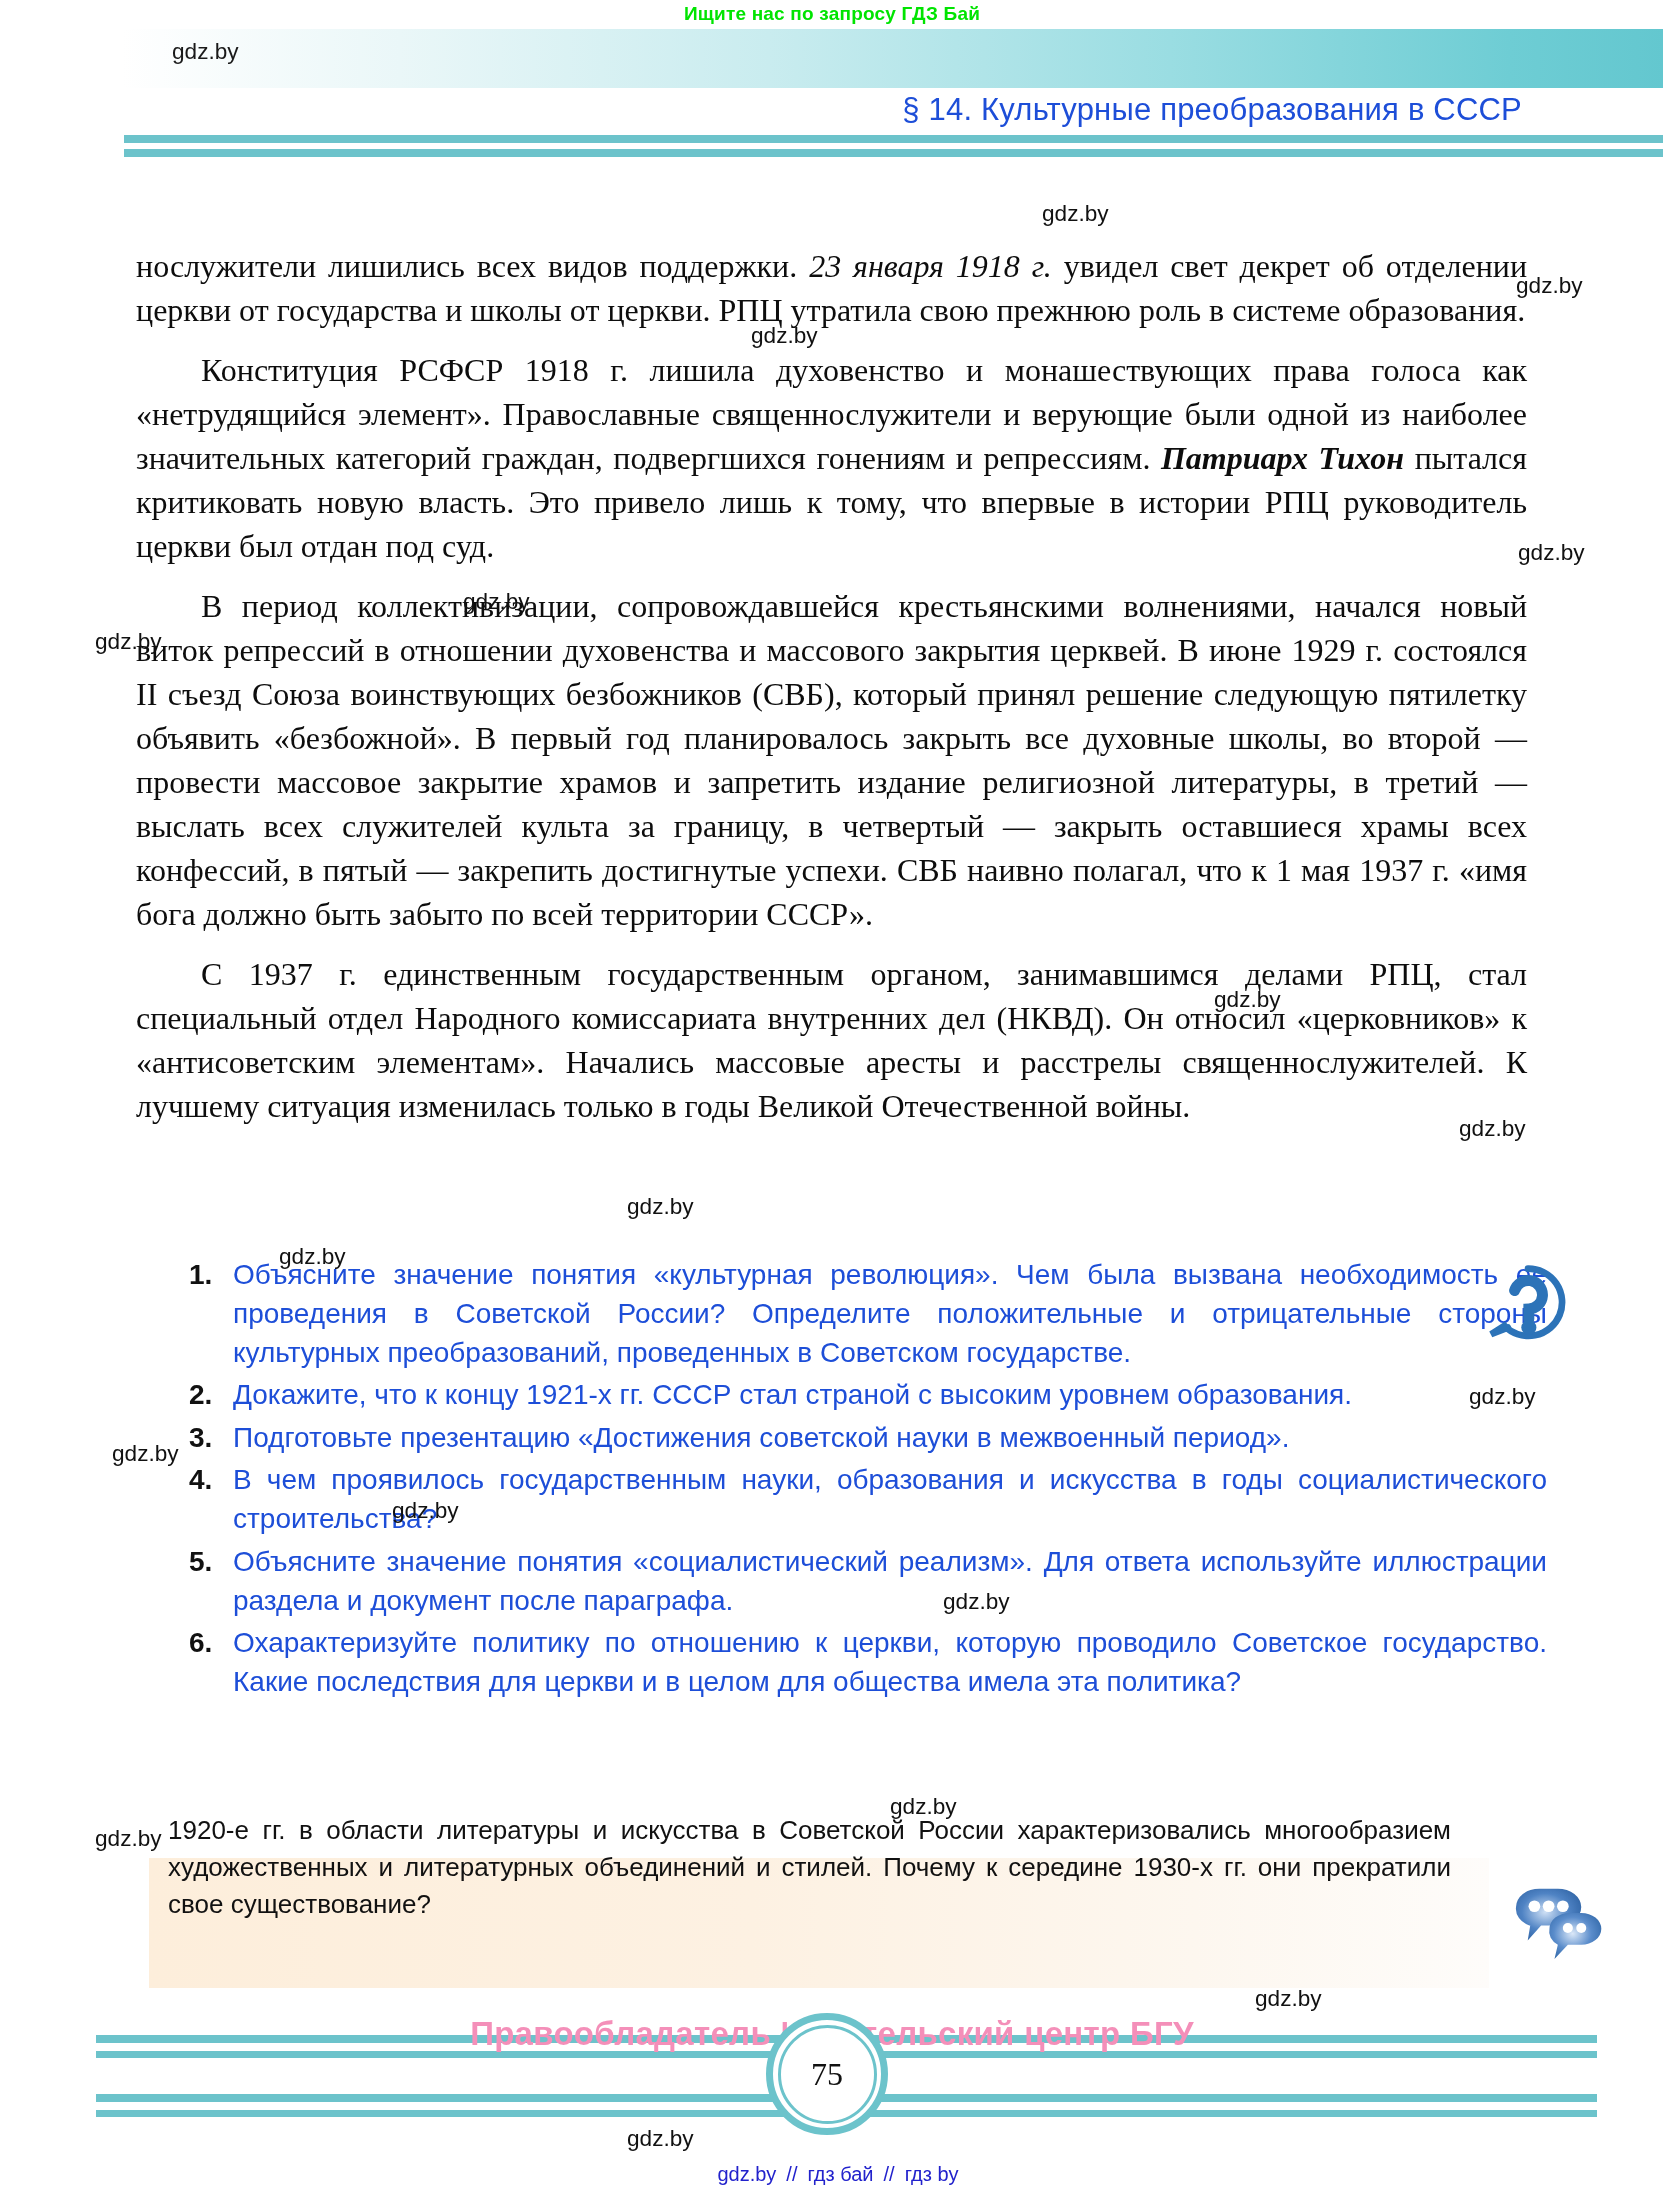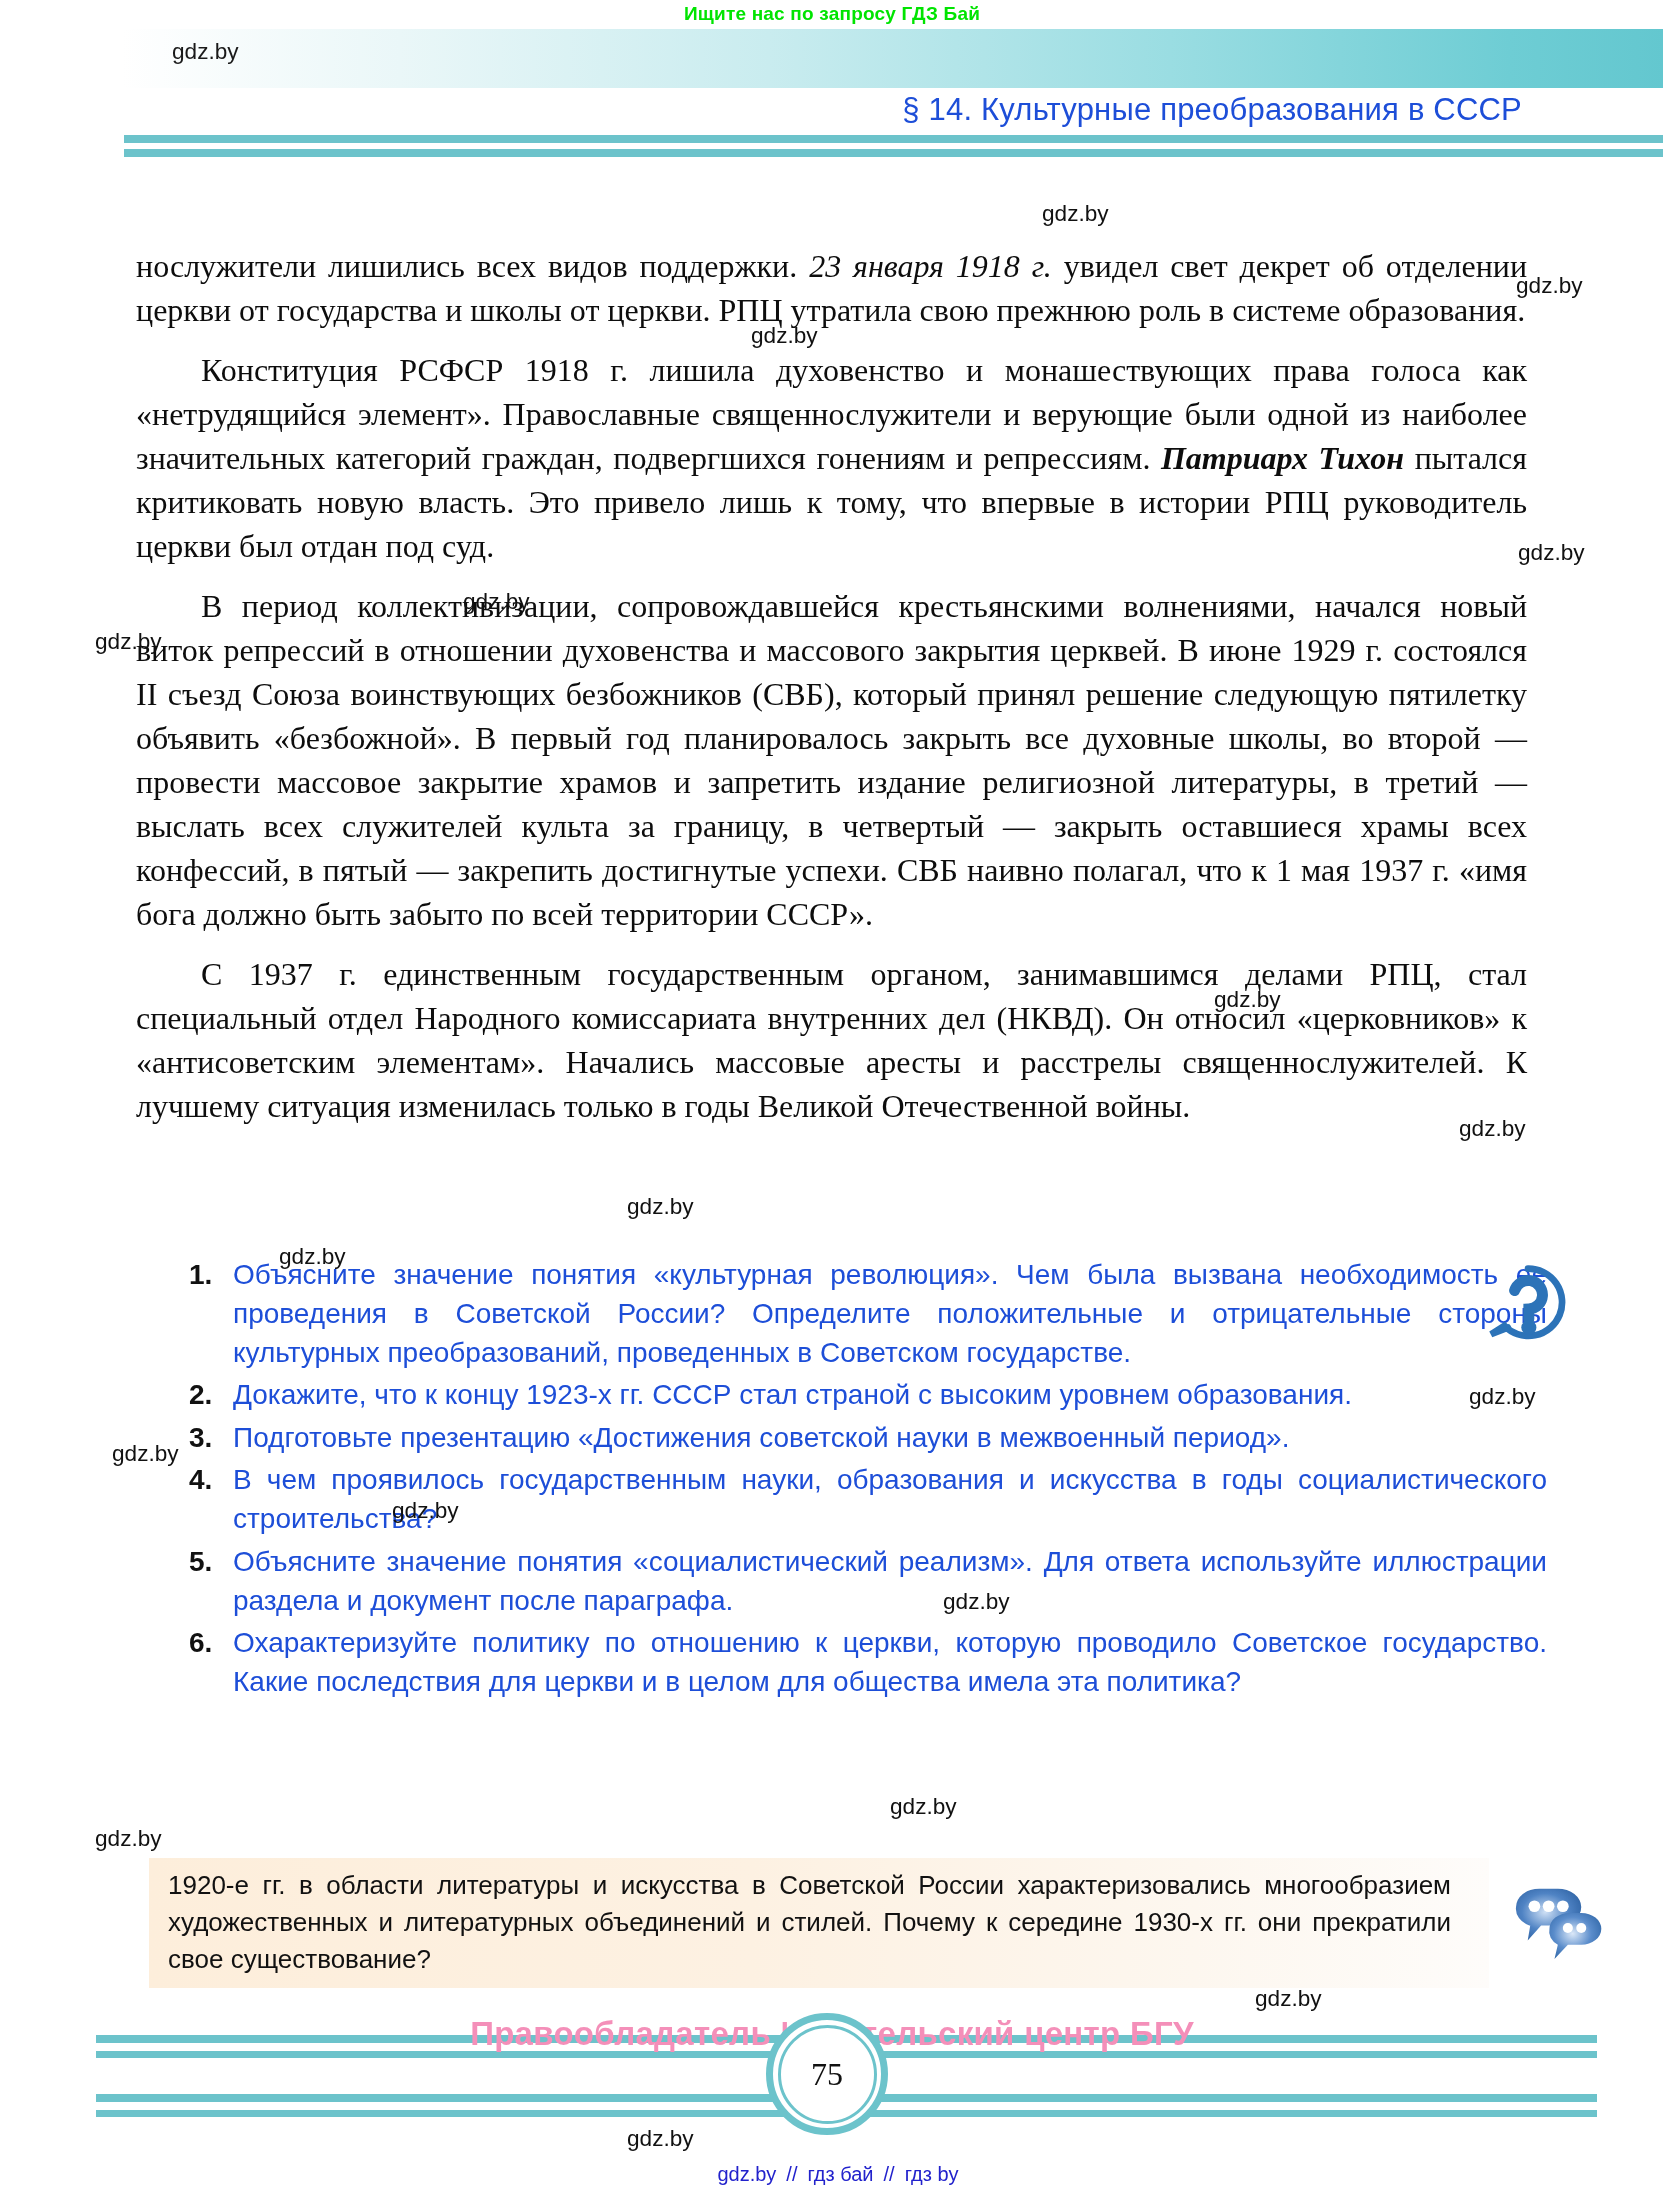--- a/index.html
+++ b/index.html
@@ -95,21 +95,21 @@
   
   .qmark-icon{
     position:absolute; left:1486px; top:1262px; width:84px; height:84px;
   }
   
   .tinted-box{
     position:absolute; left:149px; top:1858px; width:1340px; height:130px;
     background:linear-gradient(to right,#fdeedb 0%,#fdf1e2 45%,#fdf7ef 78%,#fefcfa 100%);
   }
   .tinted-text{
-    position:absolute; left:168px; top:1867px; width:1283px;
+    position:absolute; left:168px; top:1812px; width:1283px;
     font-family:"Liberation Sans", sans-serif;
     font-size:26px;
     line-height:37px;
     color:#111;
     text-align:justify;
     text-justify:inter-word;
   }
   .bubble-icon{
     position:absolute; left:1509px; top:1882px; width:101px; height:92px;
   }
@@ -193,21 +193,21 @@
 </div>
 
 <div class="qlist">
   <div id="questions">
       <div class="qitem">
         <div class="qnum">1.</div>
         <div class="qtext">Объясните значение понятия «культурная революция». Чем была вызвана необходимость ее проведения в Советской России? Определите положительные и отрицательные стороны культурных преобразований, проведенных в Советском государстве.</div>
       </div>
       <div class="qitem">
         <div class="qnum">2.</div>
-        <div class="qtext">Докажите, что к концу 1923-х гг. СССР стал страной с высоким уровнем образования.</div>
+        <div class="qtext">Докажите, что к концу 1921-х гг. СССР стал страной с высоким уровнем образования.</div>
       </div>
       <div class="qitem">
         <div class="qnum">3.</div>
         <div class="qtext">Подготовьте презентацию «Достижения советской науки в межвоенный период».</div>
       </div>
       <div class="qitem">
         <div class="qnum">4.</div>
         <div class="qtext">В чем проявилось государственным науки, образования и искусства в годы социалистического строительства?</div>
       </div>
       <div class="qitem">

